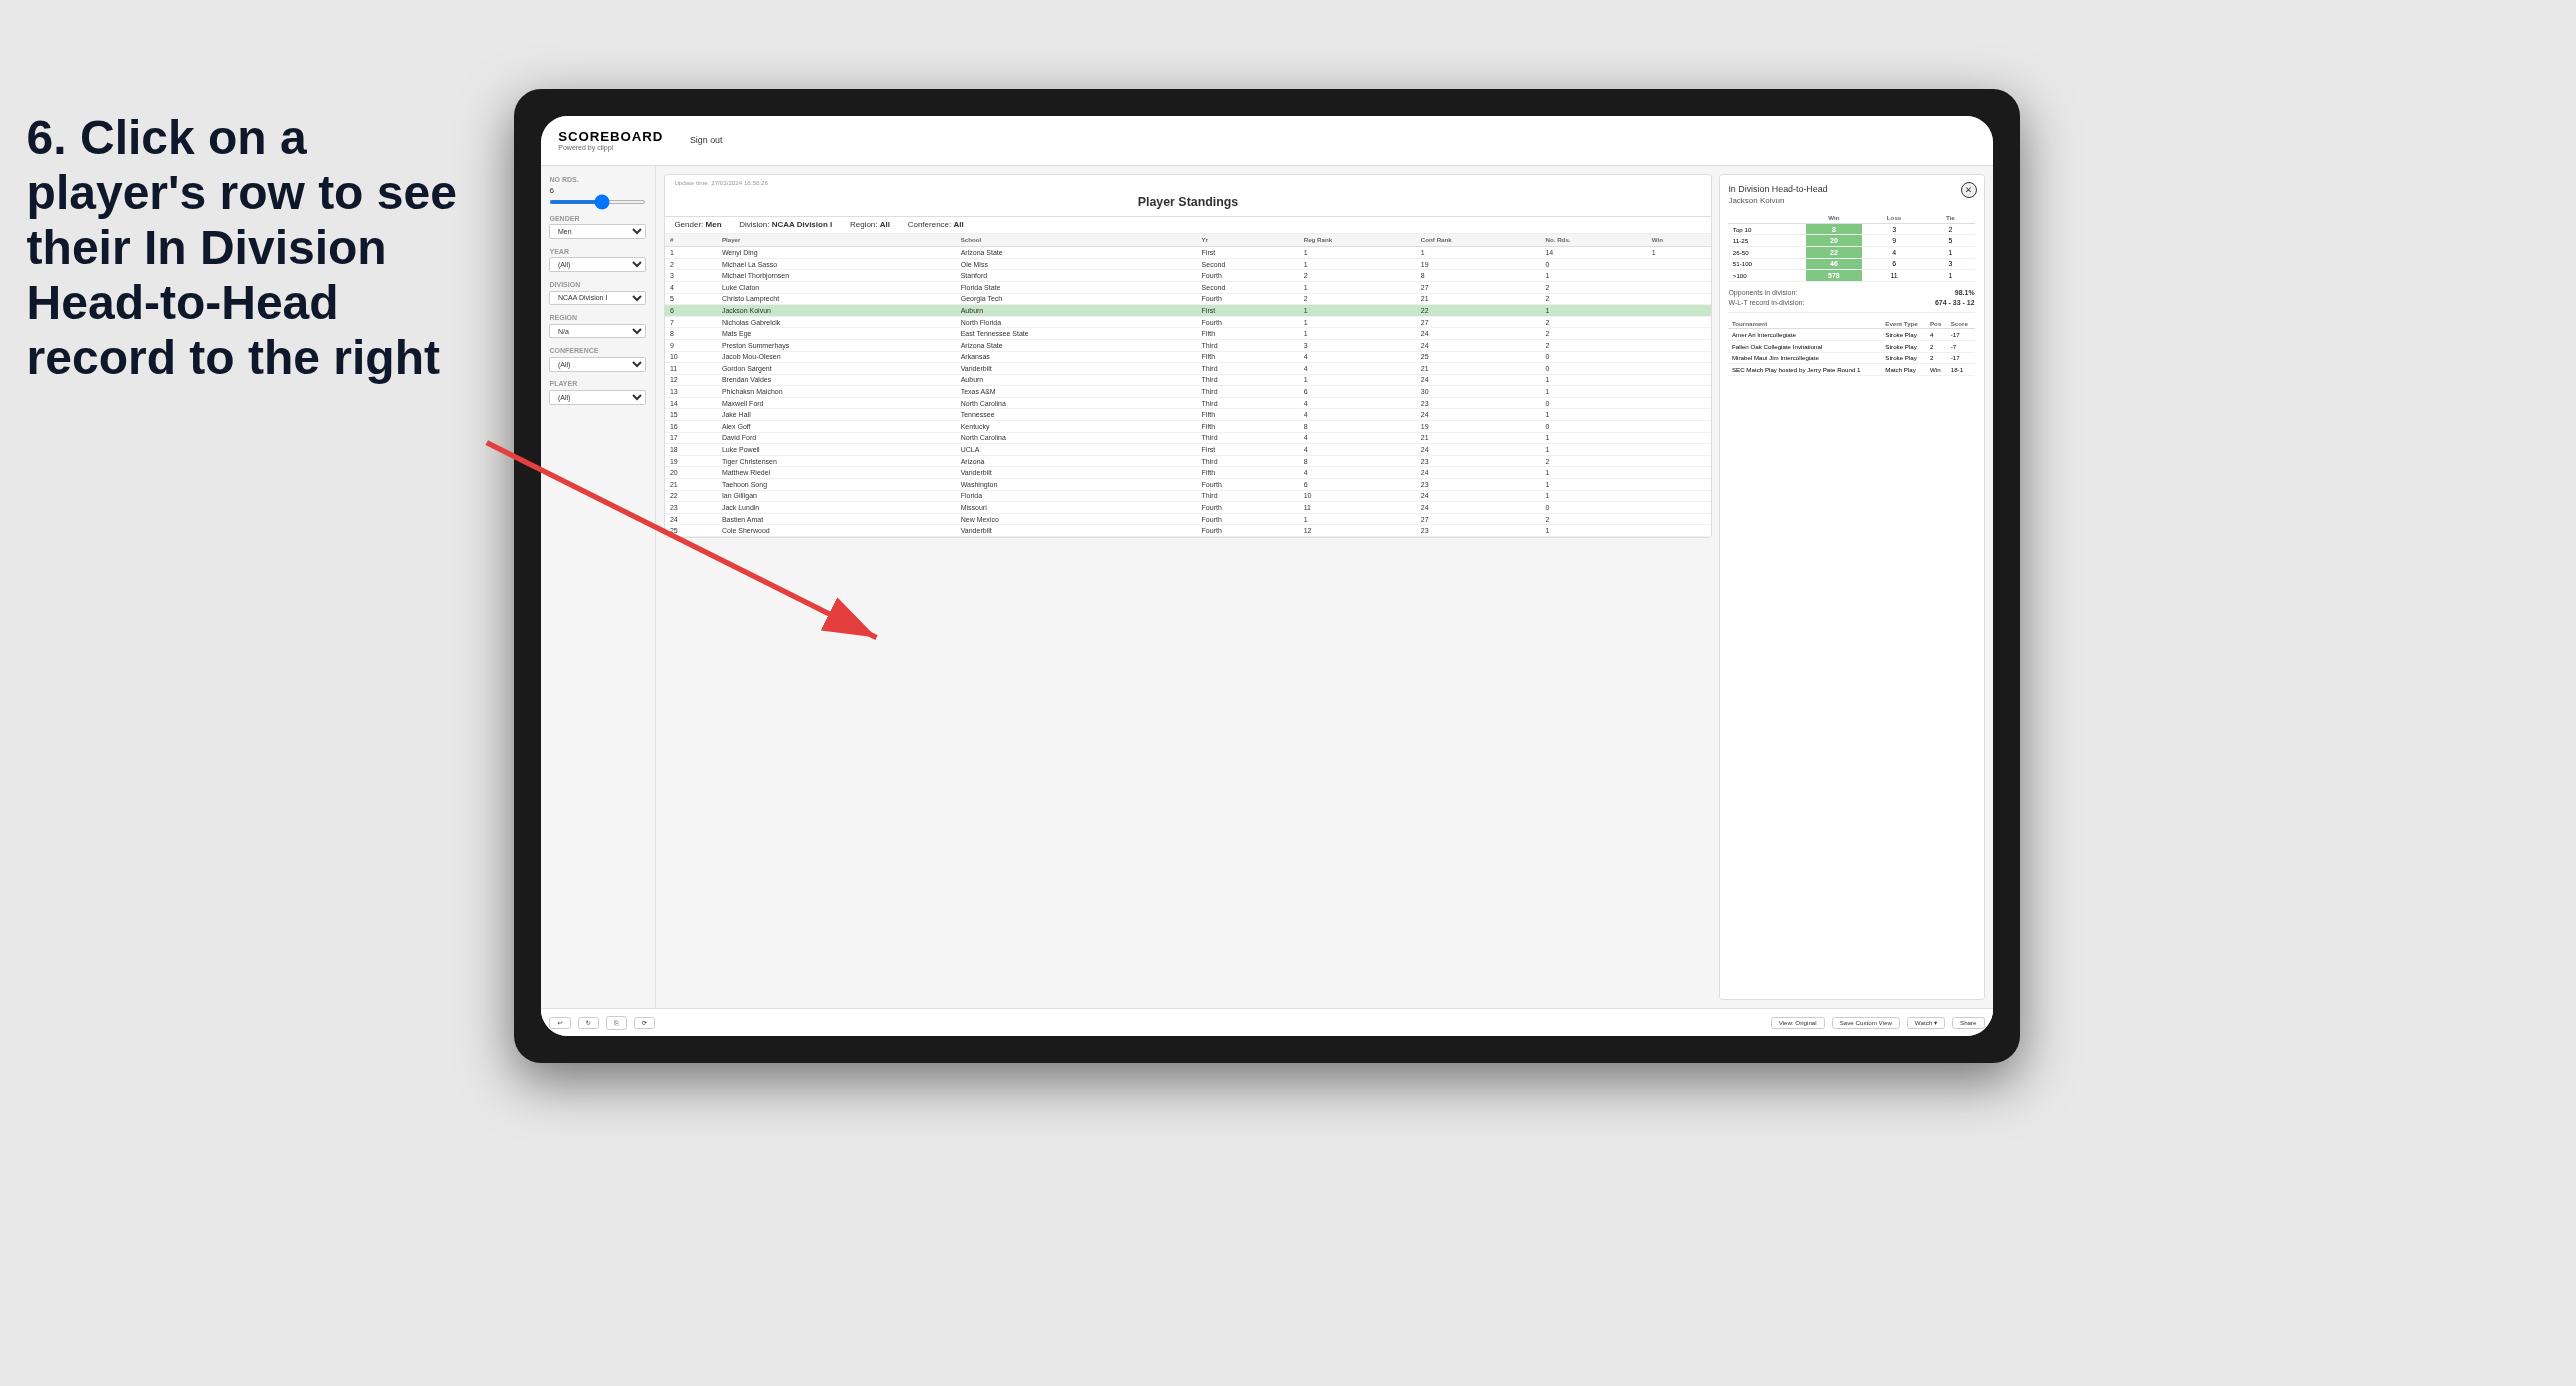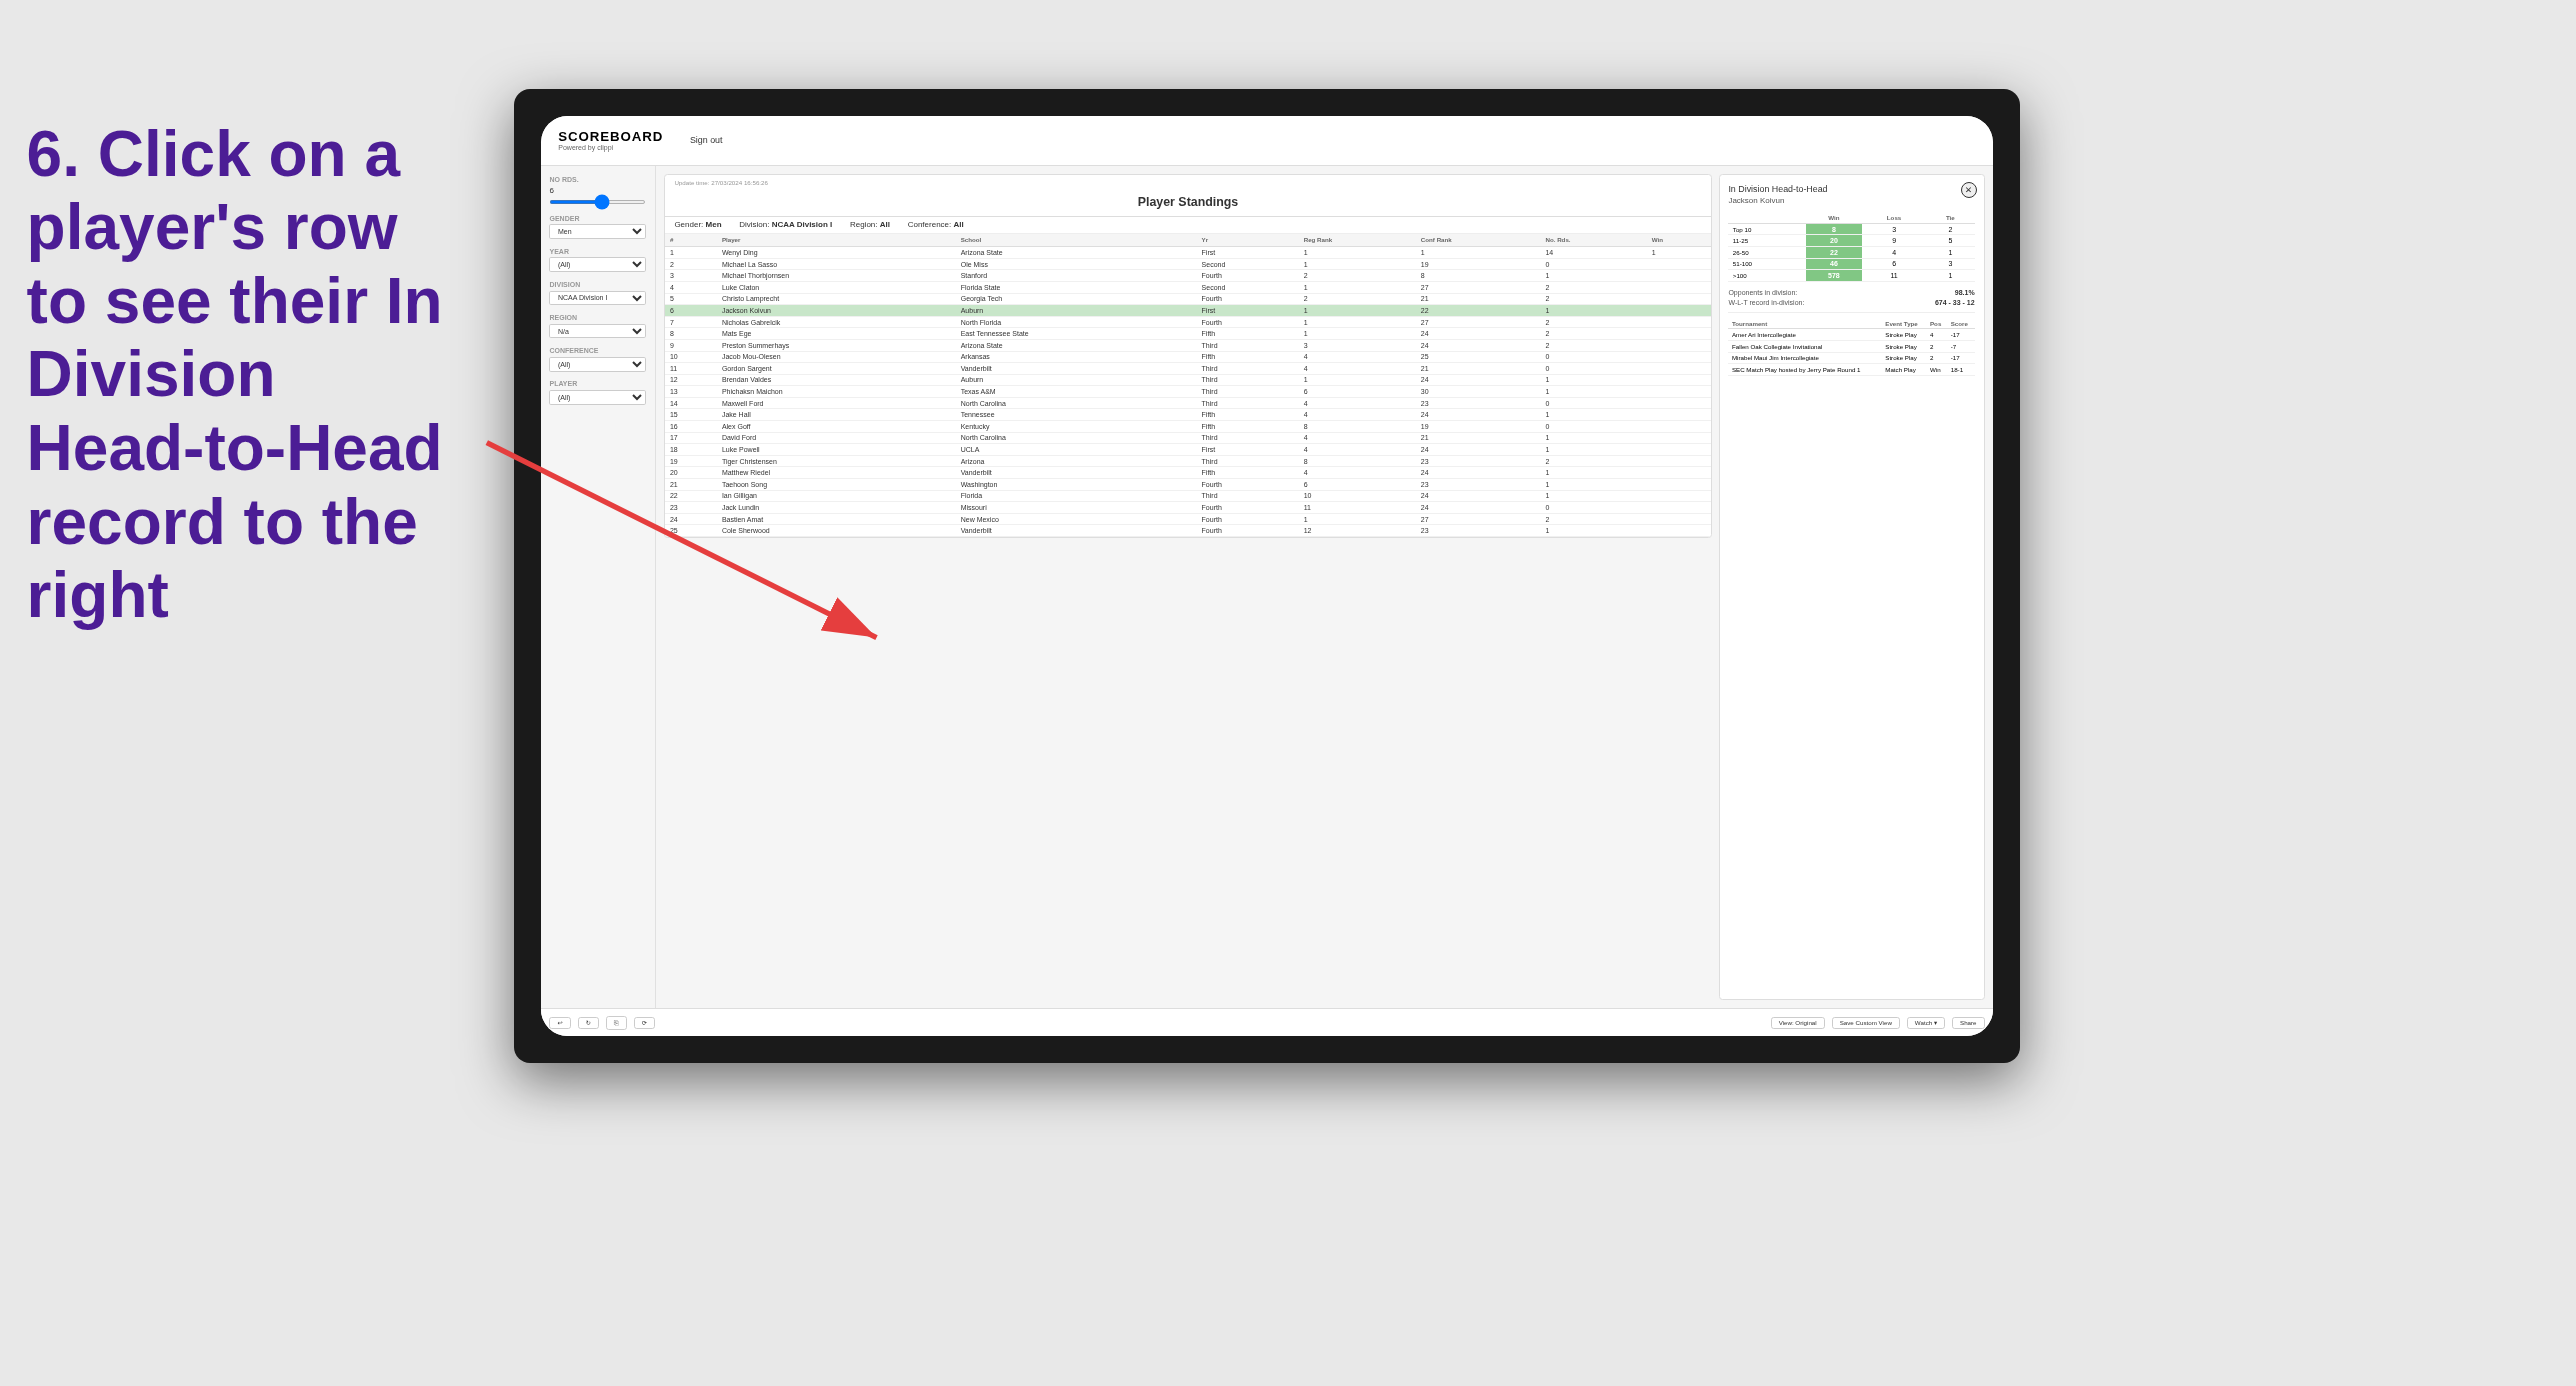--- a/index.html
+++ b/index.html
@@ -9,26 +9,26 @@
       width: 2576px;
       height: 1386px;
       position: relative;
       overflow: hidden;
     }
 
     
     .instruction-text {
       position: absolute;
       left: 0;
-      top: 100px;
+      top: 92px;
       width: 496px;
-      font-size: 64px;
+      font-size: 48px;
       font-weight: bold;
       line-height: 1.15;
-      color: #4c1d95;
+      color: #0f172a;
       padding: 17.7px 26.6px;
       z-index: 10;
     }
 
     
     .arrow-container {
       position: absolute;
       left: 469px;
       top: 425px;
       width: 443px;
@@ -38,21 +38,21 @@
     }
 
     
     .tablet-frame {
       position: absolute;
       left: 514px;
       top: 89px;
       width: 1506px;
       height: 974px;
       background: #1a1a1a;
-      border-radius: 16px;
+      border-radius: 27px;
       padding: 26.6px;
       box-shadow: 0 17.7px 53px rgba(0,0,0,0.5);
     }
 
     .tablet-screen {
       width: 100%;
       height: 100%;
       background: #fff;
       border-radius: 26.6px;
       overflow: hidden;

